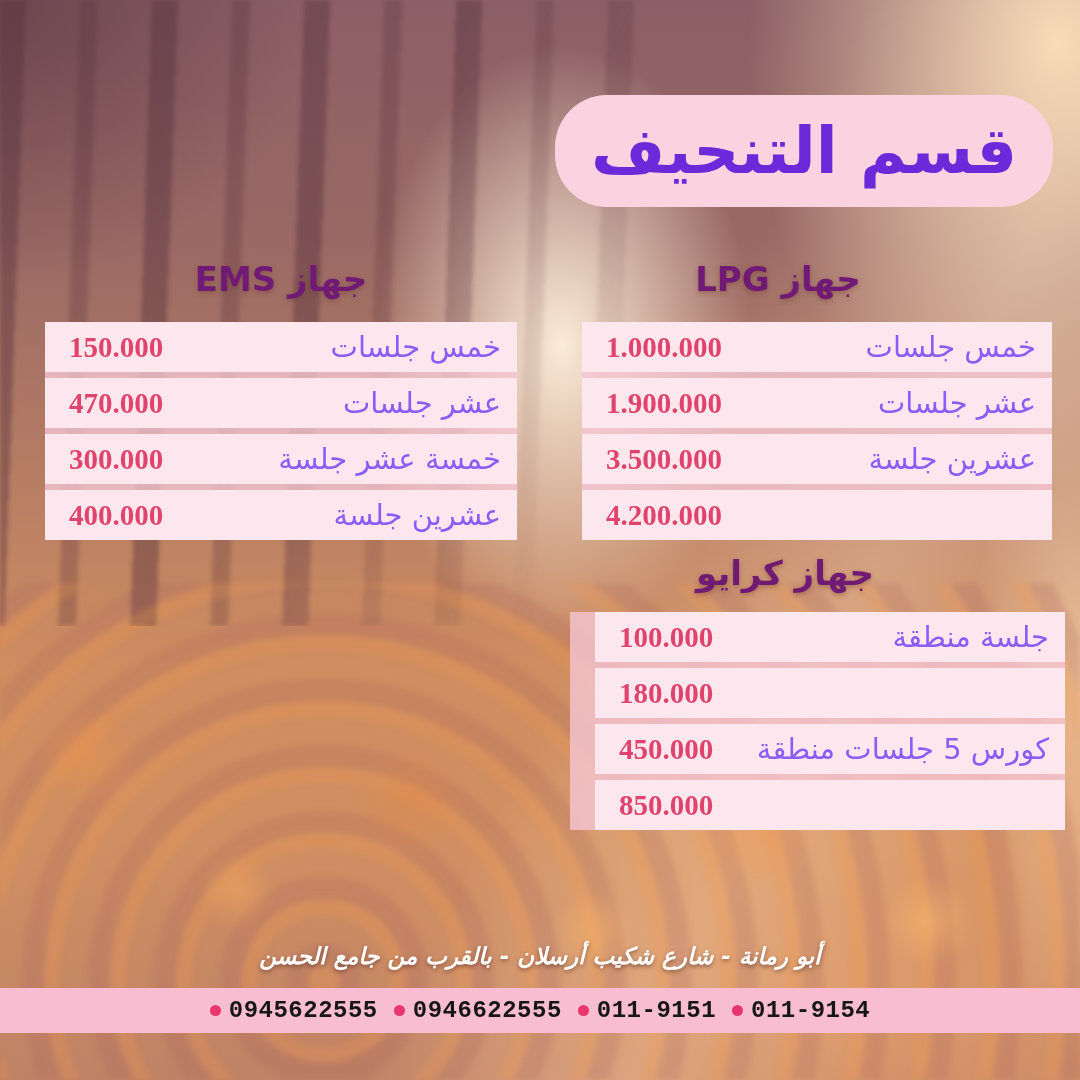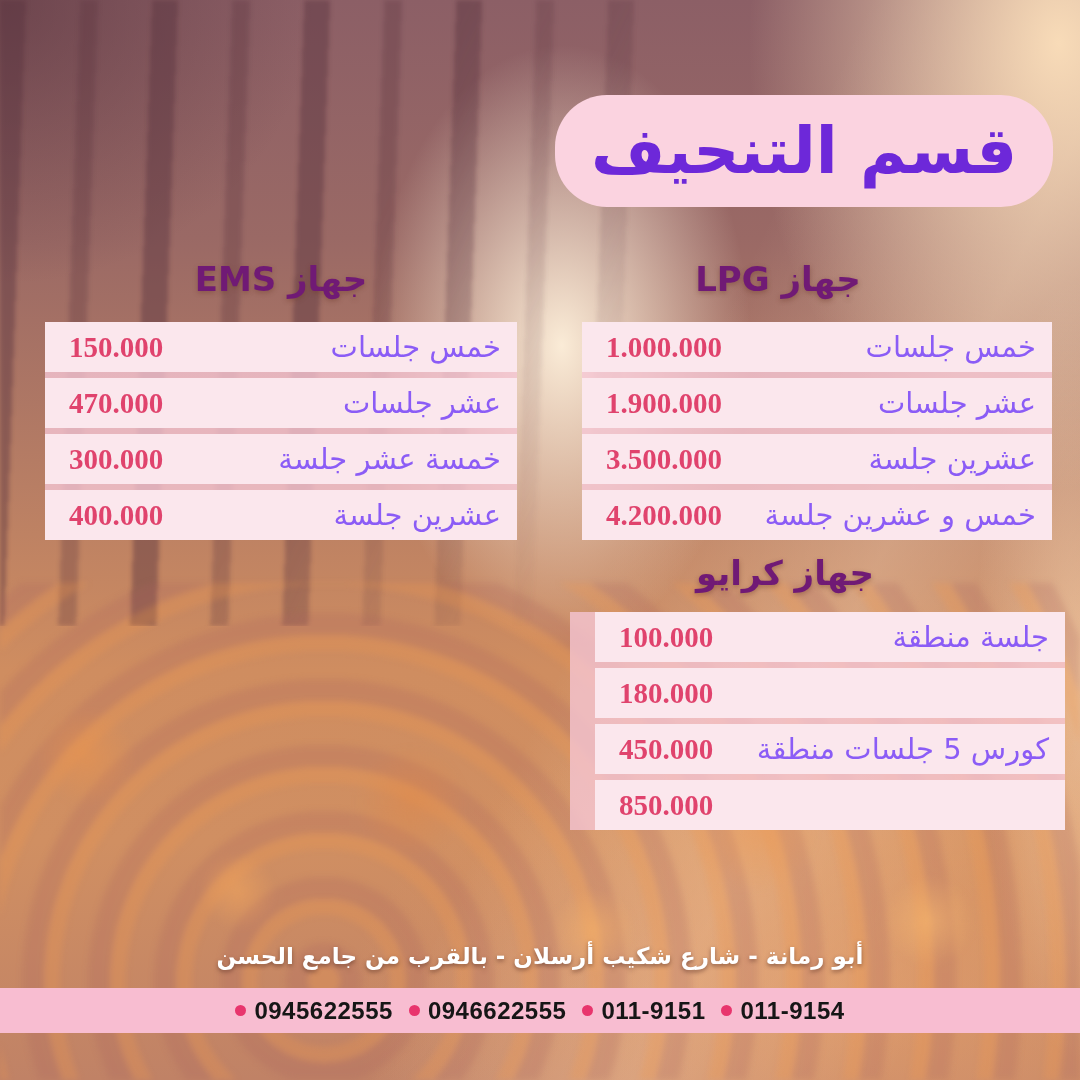--- a/index.html
+++ b/index.html
@@ -78,29 +78,30 @@
     font-size:29px;color:#e0436d;white-space:nowrap;
   }
   .label{
     direction:rtl;font-size:29px;color:#8b5cf6;white-space:nowrap;
   }
   
   .address{
     position:absolute;left:0;top:943px;width:100%;text-align:center;
     direction:rtl;font-size:23px;font-weight:bold;color:#ffffff;
     text-shadow:0 2px 4px rgba(92,50,40,0.6);
+    font-style:italic;
   }
   .phone-bar{
     position:absolute;left:0;top:988px;width:100%;height:45px;
     background:#f8bdd1;
     display:flex;align-items:center;justify-content:center;gap:16px;direction:ltr;
   }
   .phone{
     display:flex;align-items:center;gap:8px;
-    font-family:Liberation Sans, sans-serif;font-weight:bold;
+    font-family:Liberation Mono, monospace;font-weight:bold;
     font-size:24px;color:#161616;letter-spacing:0.5px;
   }
   .dot{
     width:11px;height:11px;border-radius:50%;background:#e8356d;flex:0 0 auto;
   }
 </style>
 </head>
 <body>
 
 <div class="bg"></div>
@@ -142,21 +143,20 @@
   <div class="row">
     <span class="price">1.900.000</span>
     <span class="label">عشر جلسات</span>
   </div>
   <div class="row">
     <span class="price">3.500.000</span>
     <span class="label">عشرين جلسة</span>
   </div>
   <div class="row">
     <span class="price">4.200.000</span>
-    <span class="label">خمس و عشرين جلسة</span>
   </div>
 </div>
 
 <div class="price-table tbl-cryo">
   <div class="row">
     <span class="price">100.000</span>
     <span class="label">جلسة منطقة</span>
   </div>
   <div class="row">
     <span class="price">180.000</span>

